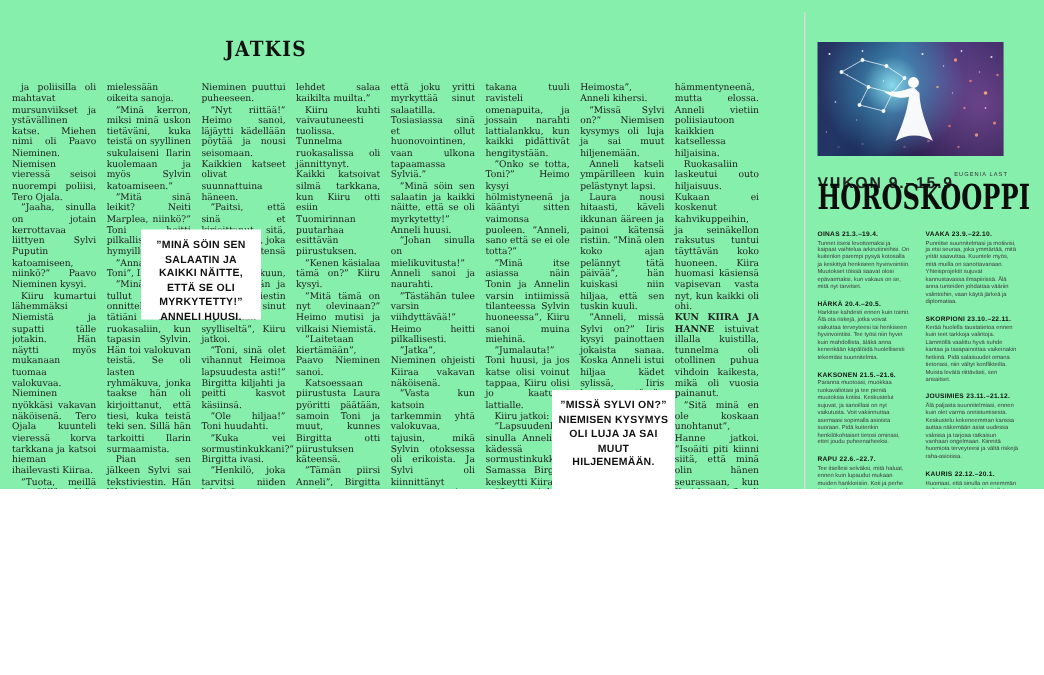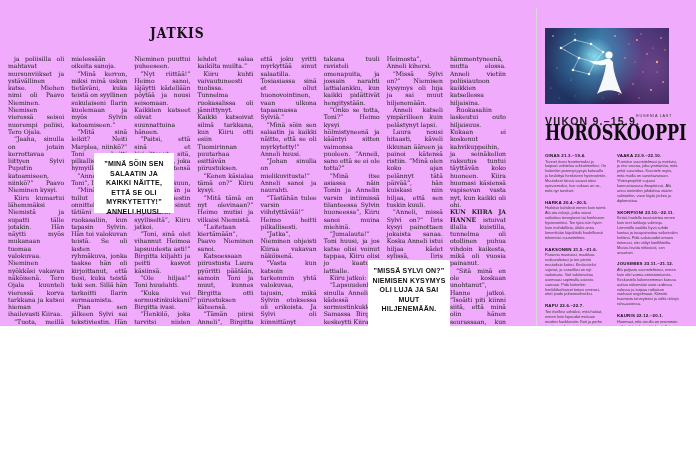--- a/index.html
+++ b/index.html
@@ -1,16 +1,16 @@
 <!DOCTYPE html>
 <html><head>
 <meta charset="utf-8">
 <style>
   html,body{margin:0;padding:0;background:#ffffff;}
-  #canvas{position:relative;width:696px;height:326px;background:#f0abfc;overflow:hidden;
+  #canvas{position:relative;width:696px;height:326px;background:#86efac;overflow:hidden;
           font-family:"DejaVu Serif", serif;color:#1a1a1a;}
   
   #article-heading{position:absolute;left:150px;top:25px;font-family:"DejaVu Serif",serif;
     font-weight:bold;font-size:14px;letter-spacing:1px;transform:scaleX(.88);transform-origin:left;
     color:#111;}
   #article-cols{position:absolute;left:8px;top:55px;width:498px;height:368px;overflow:hidden;
     column-count:8;column-gap:7px;font-size:6.1px;line-height:7.3px;text-align:justify;
     color:#222;}
   #article-cols p{margin:0;text-indent:6px;}
   #article-cols p.flush{text-indent:0;}

